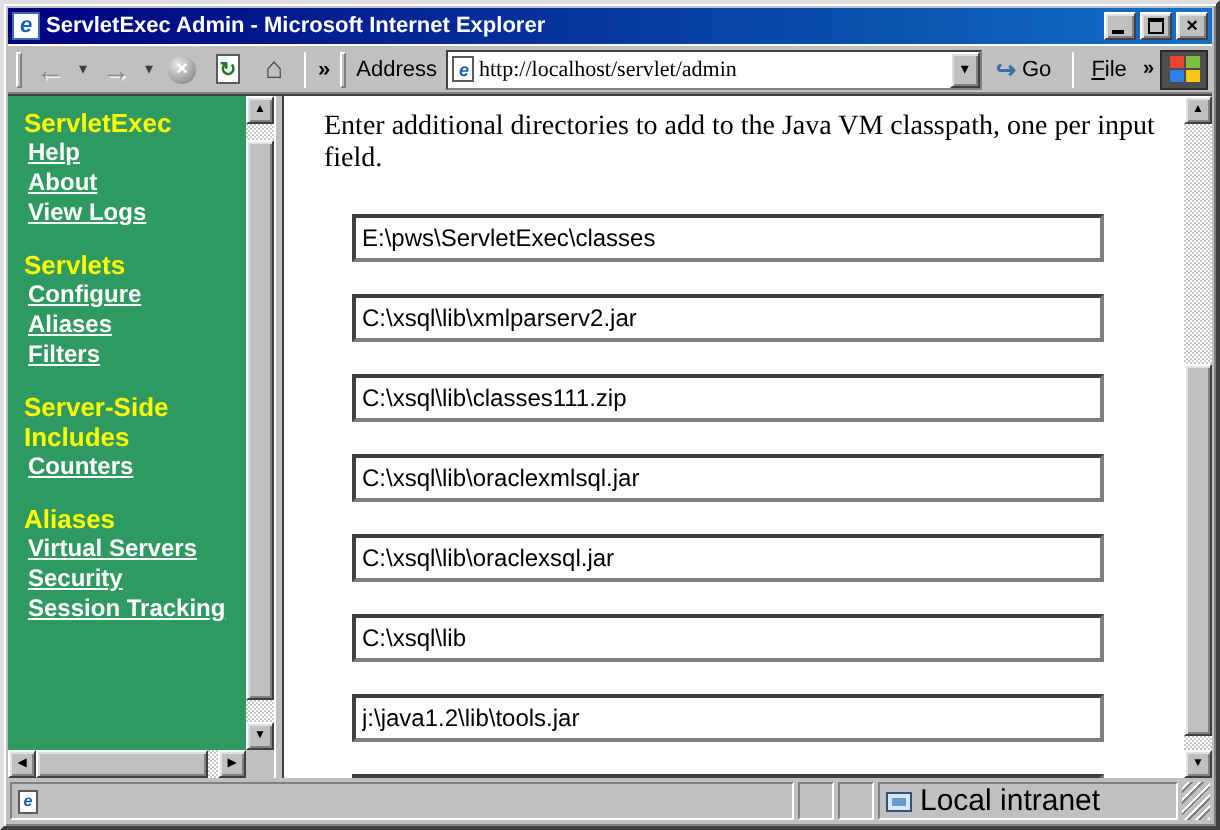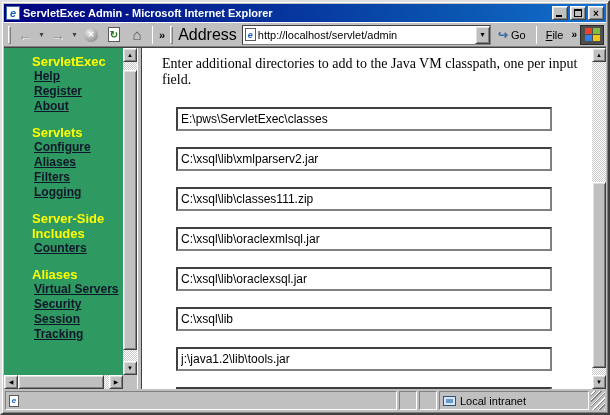--- a/index.html
+++ b/index.html
@@ -43,44 +43,44 @@
   .drop { font-size:8px; color:#404040; width:9px; text-align:center; }
   .stopc { width:14px; height:14px; border-radius:50%; background:radial-gradient(circle at 35% 30%, #e8e8e8, #9a9a9a 70%, #6f6f6f);
     color:#fff; font-size:8px; font-weight:bold; display:inline-flex; align-items:center; justify-content:center; }
   .stopc i, .page i { font-style:normal; }
   .page { width:12px; height:15px; background:#fff; border:1px solid #5a5a5a; display:inline-flex; align-items:center; justify-content:center; }
   .page .ref { color:#1f7a1f; font-size:10px; font-weight:bold; }
   .page.small { width:11px; height:13px; }
   .page .e { color:#1560bd; font-weight:bold; font-style:italic; font-size:9px; }
   .sep { width:1px; height:18px; background:#808080; border-right:1px solid #fff; margin:0 3px; }
   .chev { font-size:11px; font-weight:bold; color:#000; padding:0 2px; }
-  .addr-label { padding:0 4px 0 2px; font-size:16px; }
+  .addr-label { padding:0 4px 0 2px; font-size:11px; }
   .addr-field { flex:1; height:20px; background:#fff; border:1px solid #808080; border-top-color:#404040; border-left-color:#404040;
     display:flex; align-items:center; gap:2px; padding-left:2px; min-width:120px; }
-  .addr-input { flex:1; border:none; outline:none; font-family:Liberation Sans, sans-serif; font-size:11px; height:14px; padding:0; }
+  .addr-input { flex:1; border:none; outline:none; font-family:Liberation Serif, serif; font-size:11px; height:14px; padding:0; }
   .addr-drop { width:15px; height:18px; background:#c0c0c0; border:1px solid; border-color:#fff #404040 #404040 #fff;
     box-shadow: inset 1px 1px 0 #dfdfdf, inset -1px -1px 0 #808080; font-size:8px; line-height:1; padding:0; }
   .go-btn { display:inline-flex; align-items:center; gap:3px; background:#c0c0c0; border:1px solid #c0c0c0; height:20px; padding:0 5px; font-size:11px; }
   .go-icon { color:#3a6ea5; font-weight:bold; font-size:12px; }
   .menu-file { display:inline-block; padding:0 5px; font-size:11px;text-align:right; }
   .menu-file::first-letter { text-decoration:underline; }
   .chev.small { font-size:10px; }
   .winlogo { width:24px; height:20px; background:#4d4d4d; border:1px solid #2a2a2a; display:inline-grid;
     grid-template-columns:7px 7px; grid-template-rows:6px 6px; gap:1px; align-content:center; justify-content:center; }
   .winlogo span { display:block; }
   .winlogo .fr { background:#e8442e; } .winlogo .fg { background:#7fbf3f; }
   .winlogo .fb { background:#2f7fe8; } .winlogo .fy { background:#f5c518; }
 
   
   .frames { flex:1; display:flex; min-height:0; border-top:1px solid #404040; }
   .sidebar-frame { flex:0 0 133px; display:grid; grid-template-columns:1fr 14px; grid-template-rows:1fr 14px; background:#2E9960; }
   .side-content { grid-column:1; grid-row:1; overflow:hidden; padding:6px 2px 0 8px; }
-  .side-section { margin-bottom:11px;margin-left:20px; }
+  .side-section { margin-bottom:11px; }
   .side-title { color:#FFFF00; font-weight:bold; font-size:13px; line-height:15px; }
-  .side-link { display:block; color:#0f172a; font-weight:bold; font-size:12px; line-height:15px; text-decoration:underline; margin-left:2px; cursor:pointer; }
+  .side-link { display:block; color:#ffffff; font-weight:bold; font-size:12px; line-height:15px; text-decoration:underline; margin-left:2px; cursor:pointer; }
   .side-link.visited { color:#2d5a44; }
 
   .splitter { flex:0 0 5px; background:#c0c0c0; border-left:1px solid #fff; border-right:1px solid #404040; cursor:col-resize; }
 
   .main-frame { flex:1; display:grid; grid-template-columns:1fr 14px; grid-template-rows:1fr; background:#fff; min-width:0; }
   .main-content { grid-column:1; overflow:hidden; padding:8px 0 0 20px; }
   .instruction { font-family:"Liberation Serif", serif; font-size:14px; line-height:16px; margin-bottom:19px; }
   .field { display:block; width:376px; height:24px; margin:0 8px 16px 14px; border:2px solid; border-color:#404040 #808080 #808080 #404040;
     font-family:"Liberation Sans",sans-serif; font-size:12px; padding:8px 3px; background:#fff; outline:none; }
 
@@ -96,21 +96,21 @@
     box-shadow: inset 1px 1px 0 #dfdfdf, inset -1px -1px 0 #808080; }
   .hscroll { grid-column:1; grid-row:2; height:14px; display:flex; }
   .thumb.h { top:0; bottom:0; left:auto; right:auto; }
   .corner { grid-column:2; grid-row:2; background:#c0c0c0; }
 
   
   .statusbar { flex:0 0 22px; display:flex; align-items:stretch; gap:2px; padding:2px 1px 1px 1px; background:#c0c0c0; }
   .pane { border:1px solid; border-color:#808080 #fff #fff #808080; display:flex; align-items:center; gap:4px; padding:0 3px; }
   .pane.main-pane { flex:1; }
   .pane.w18 { flex:0 0 18px; }
-  .pane.zone { flex:0 0 150px; font-size:11px;align-items:center; }
+  .pane.zone { flex:0 0 150px; font-size:15px;align-items:center; }
   .page.tiny { width:10px; height:12px; }
   .page.tiny .e { font-size:8px; }
   .intranet-icon { width:13px; height:10px; background:#d6e6f5; border:1px solid #33527a; position:relative; }
   .intranet-icon:after { content:""; position:absolute; left:2px; top:2px; width:7px; height:4px; background:#6699cc; }
   .grip-corner { flex:0 0 14px; background:
     repeating-linear-gradient(135deg, transparent 0 2px, #fff 2px 3px, #808080 3px 4px); }
 </style>
 </head>
 <body>
 
@@ -182,30 +182,29 @@
   </div>
 
   <div class="frames">
 
     <div class="sidebar-frame">
       <div class="side-content">
 
         <div class="side-section">
           <div class="side-title">ServletExec</div>
           <a class="side-link">Help</a>
-          <a class="side-link">Register</a>
           <a class="side-link">About</a>
+          <a class="side-link">View Logs</a>
         </div>
 
         <div class="side-section">
           <div class="side-title">Servlets</div>
           <a class="side-link">Configure</a>
           <a class="side-link">Aliases</a>
           <a class="side-link">Filters</a>
-          <a class="side-link">Logging</a>
         </div>
 
         <div class="side-section">
           <div class="side-title">Server-Side Includes</div>
           <a class="side-link">Counters</a>
         </div>
 
         <div class="side-section">
           <div class="side-title">Aliases</div>
           <a class="side-link">Virtual Servers</a>

